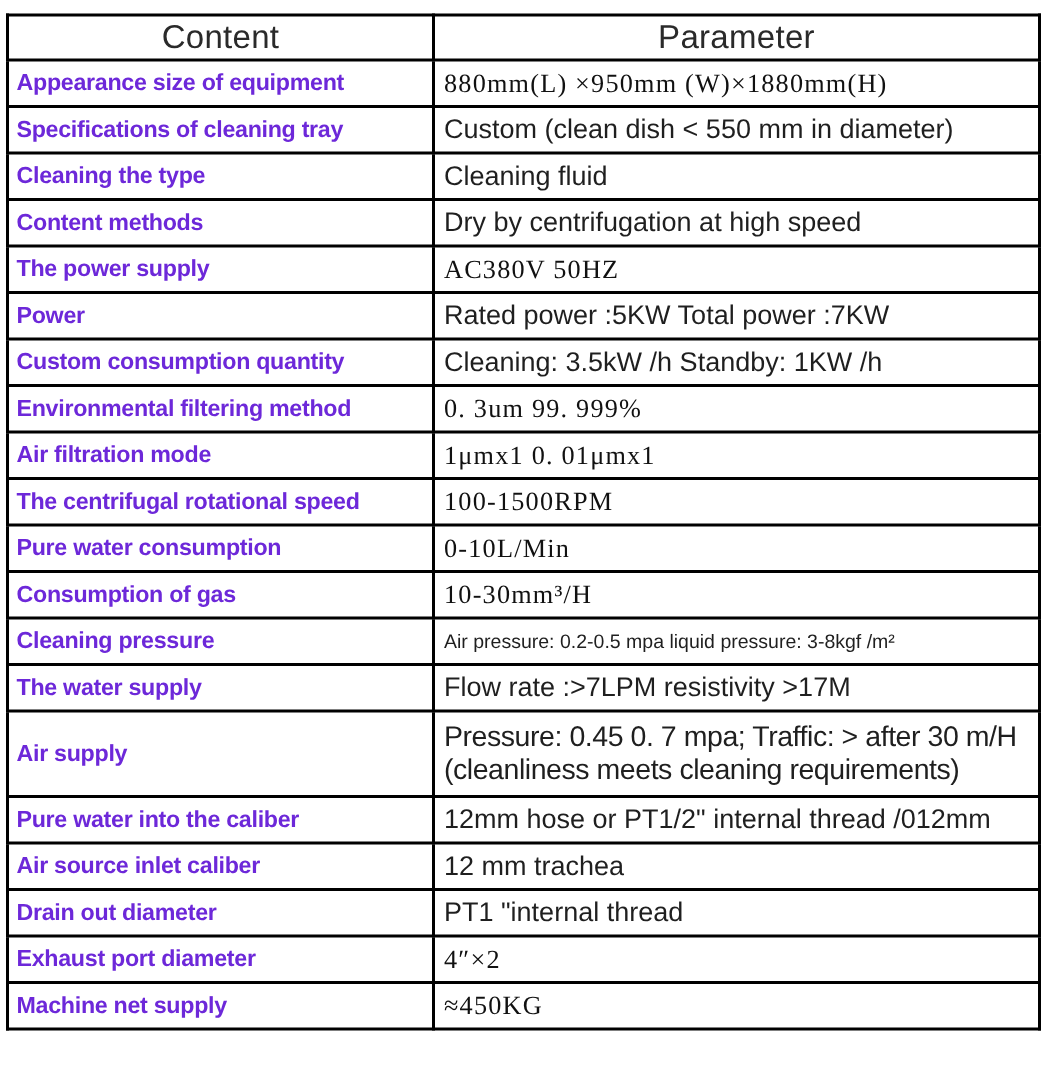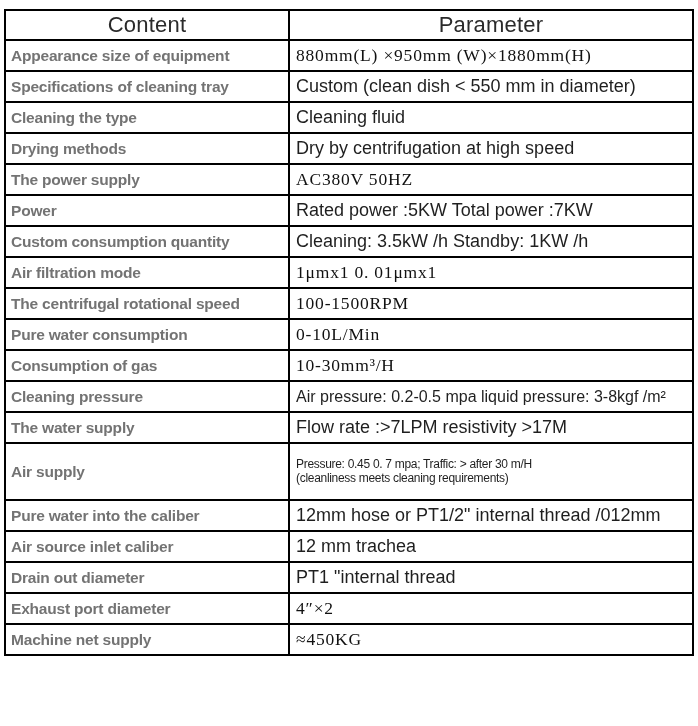--- a/index.html
+++ b/index.html
@@ -18,34 +18,34 @@
     border:2px solid #000000;
     overflow:hidden; vertical-align:middle;
     padding:0;
   }
   th.hdr {
     height:28px; font-size:22px; font-weight:400;
     text-align:center; color:#2a2a2a; letter-spacing:0.2px;
   }
   td.c {
     height:29px; font-weight:700; font-size:15.5px;
-    padding:0 2px 0 5px; letter-spacing:-0.2px; color:#737373;
+    padding:0 2px 0 5px; letter-spacing:-0.2px; color:#6d28d9;
     white-space:nowrap;
   }
   td.p {
     font-size:18px; padding:0 4px 0 6px; white-space:nowrap; color:#1f1f1f;
   }
   td.p.cn {
     font-family:"Liberation Serif","DejaVu Serif",serif;
     font-size:17.5px; letter-spacing:0.8px; color:#111111;
   }
-  td.p.small { font-size:16px; }
+  td.p.small { font-size:13px; }
   tr.tall td { height:55px; }
   td.p.wrap {
-    white-space:pre-line; line-height:1.12; font-size:12px;
+    white-space:pre-line; line-height:1.12; font-size:19px;
     letter-spacing:-0.3px;
     margin-left:36px;
   }
 </style>
 </head>
 <body>
 
 <table class="spec">
   <colgroup>
       <col class="c-col">
@@ -64,34 +64,38 @@
     </tr>
     <tr>
       <td class="c">Specifications of cleaning tray</td>
       <td class="p">Custom (clean dish &lt; 550 mm in diameter)</td>
     </tr>
     <tr>
       <td class="c">Cleaning the type</td>
       <td class="p">Cleaning fluid</td>
     </tr>
     <tr>
-      <td class="c">Drying methods</td>
+      <td class="c">Content methods</td>
       <td class="p">Dry by centrifugation at high speed</td>
     </tr>
     <tr>
       <td class="c">The power supply</td>
       <td class="p cn">AC380V  50HZ</td>
     </tr>
     <tr>
       <td class="c">Power</td>
       <td class="p">Rated power :5KW Total power :7KW</td>
     </tr>
     <tr>
       <td class="c">Custom consumption quantity</td>
       <td class="p">Cleaning: 3.5kW /h Standby: 1KW /h</td>
+    </tr>
+    <tr>
+      <td class="c">Environmental filtering method</td>
+      <td class="p cn">0. 3um  99. 999%</td>
     </tr>
     <tr>
       <td class="c">Air filtration mode</td>
       <td class="p cn">1μmx1  0. 01μmx1</td>
     </tr>
     <tr>
       <td class="c">The centrifugal rotational speed</td>
       <td class="p cn">100-1500RPM</td>
     </tr>
     <tr>

